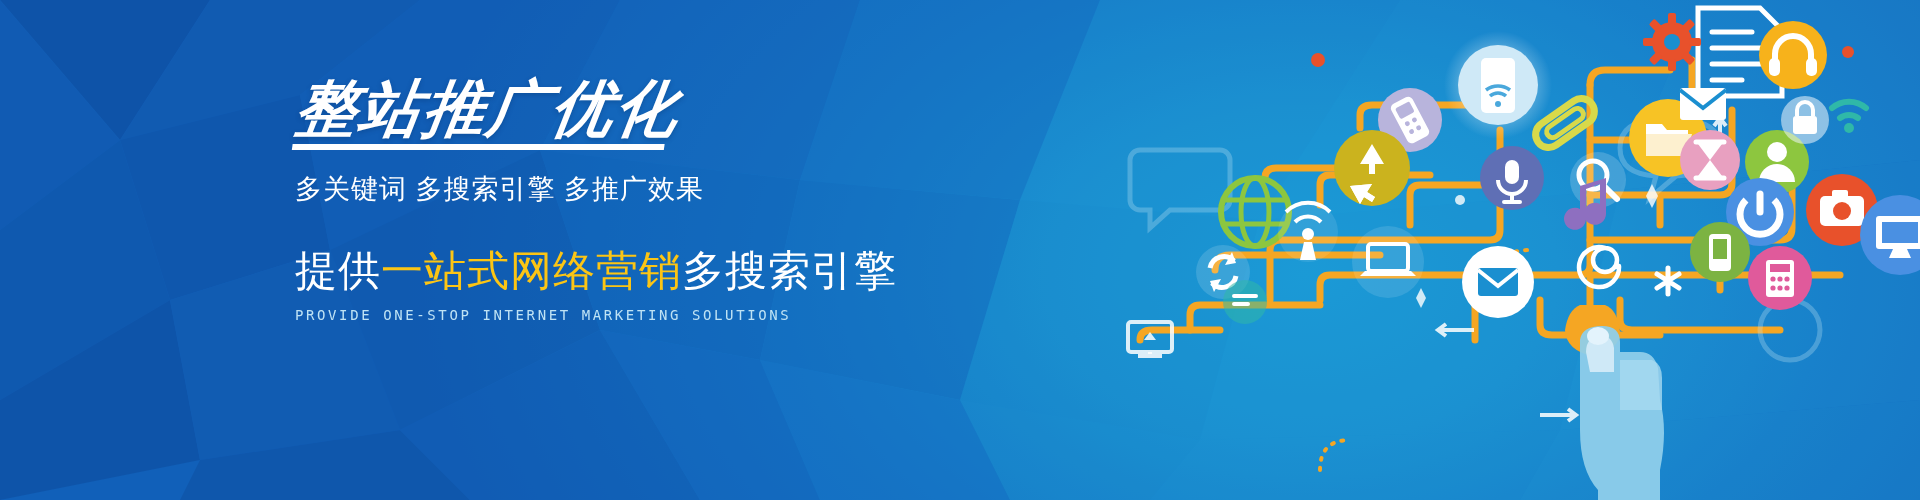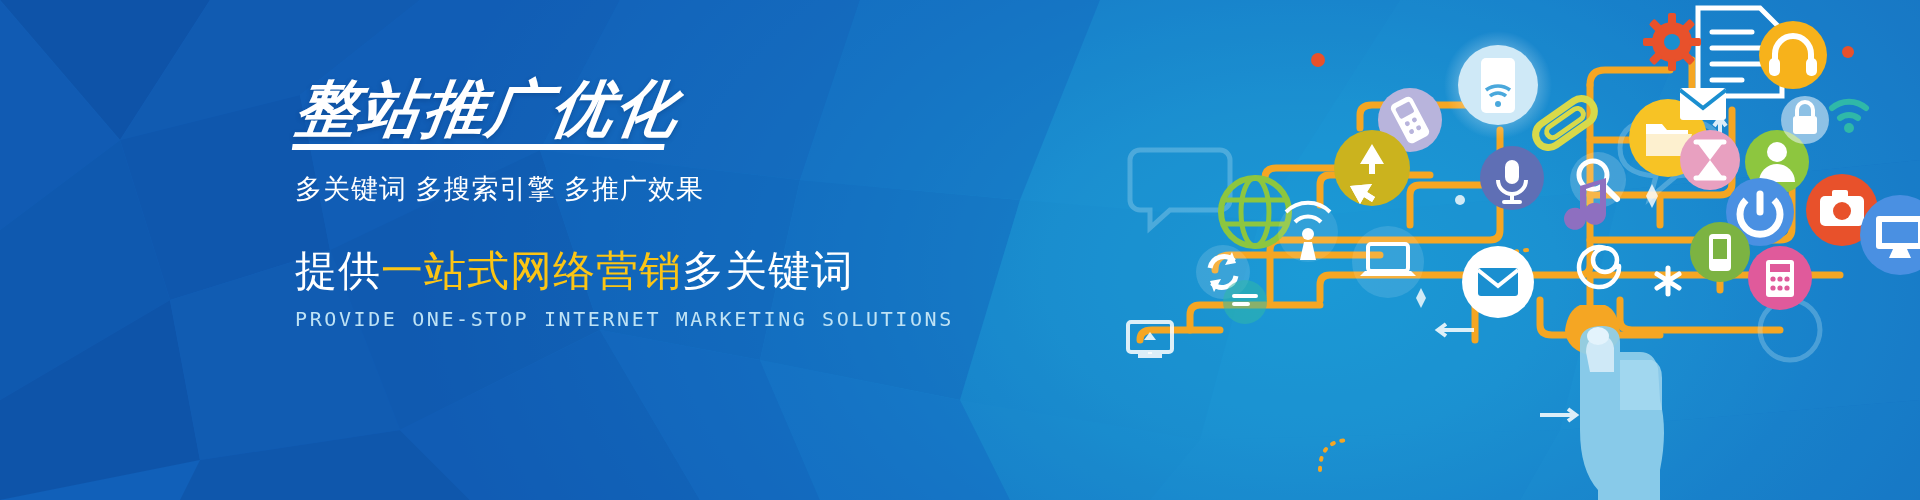--- a/index.html
+++ b/index.html
@@ -34,21 +34,21 @@
     margin-top:23px;
     font-size:27px;color:#ffffff;letter-spacing:1px;white-space:nowrap;
   }
   .tagline{
     margin-top:36px;font-size:42px;white-space:nowrap;letter-spacing:1px;
   }
   .tagline .w{color:#ffffff;margin-top:8px;}
   .tagline .y{color:#fcc514;}
   .english{
     margin-top:8px;font-family:"DejaVu Sans Mono","Liberation Mono",monospace;
-    font-size:20px;color:#bfe3f5;letter-spacing:2.6px;white-space:nowrap;
+    font-size:14px;color:#bfe3f5;letter-spacing:2.6px;white-space:nowrap;
   }
   .art{position:absolute;right:0;top:0;width:900px;height:500px;}
 </style>
 </head>
 <body>
 
 <div class="banner">
 
   <svg class="facets" viewBox="0 0 1920 500" preserveAspectRatio="none">
     <g opacity="0.5">
@@ -361,18 +361,18 @@
     <g>
       <circle cx="225" cy="302" r="22" fill="#2fb8a8" opacity="0.55"></circle>
       <path d="M214 296 h22 M214 304 h14" stroke="#ffffff" stroke-width="4" stroke-linecap="round"></path>
     </g>
   </svg>
 
   <div class="text-block">
     <div class="headline">整站推广优化</div>
     <div class="subline">多关键词 多搜索引擎 多推广效果</div>
     <div class="tagline">
-      <span class="w">提供</span><span class="y">一站式网络营销</span><span class="w">多关键词</span>
+      <span class="w">提供</span><span class="y">一站式网络营销</span><span class="w">多搜索引擎</span>
     </div>
     <div class="english">PROVIDE ONE-STOP INTERNET MARKETING SOLUTIONS</div>
   </div>
 
 </div>
 
 </body></html>

